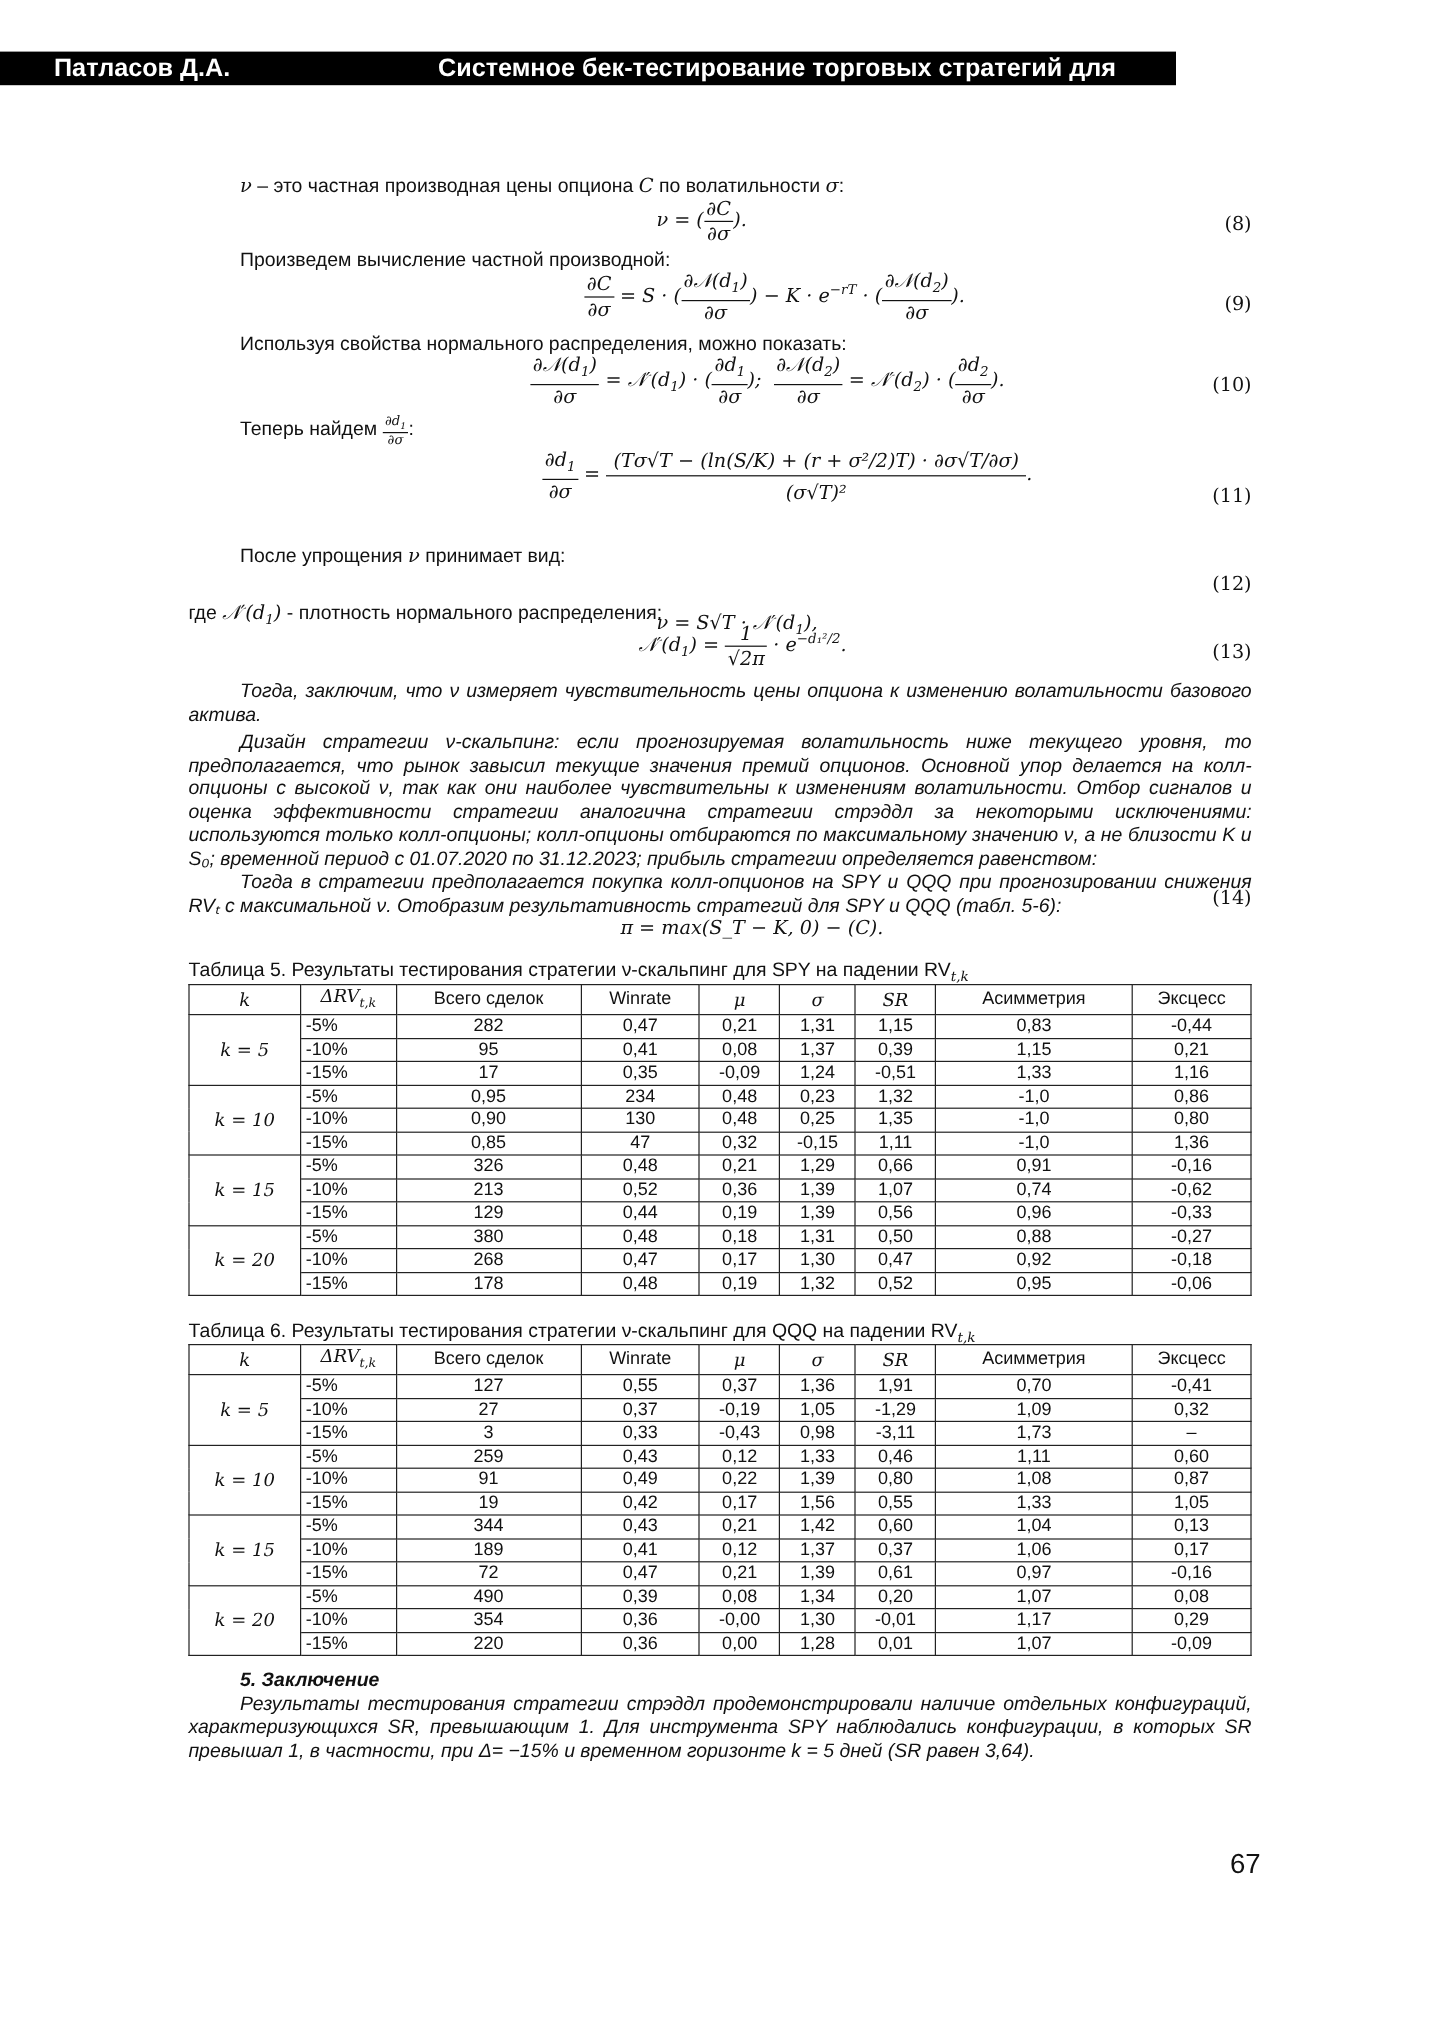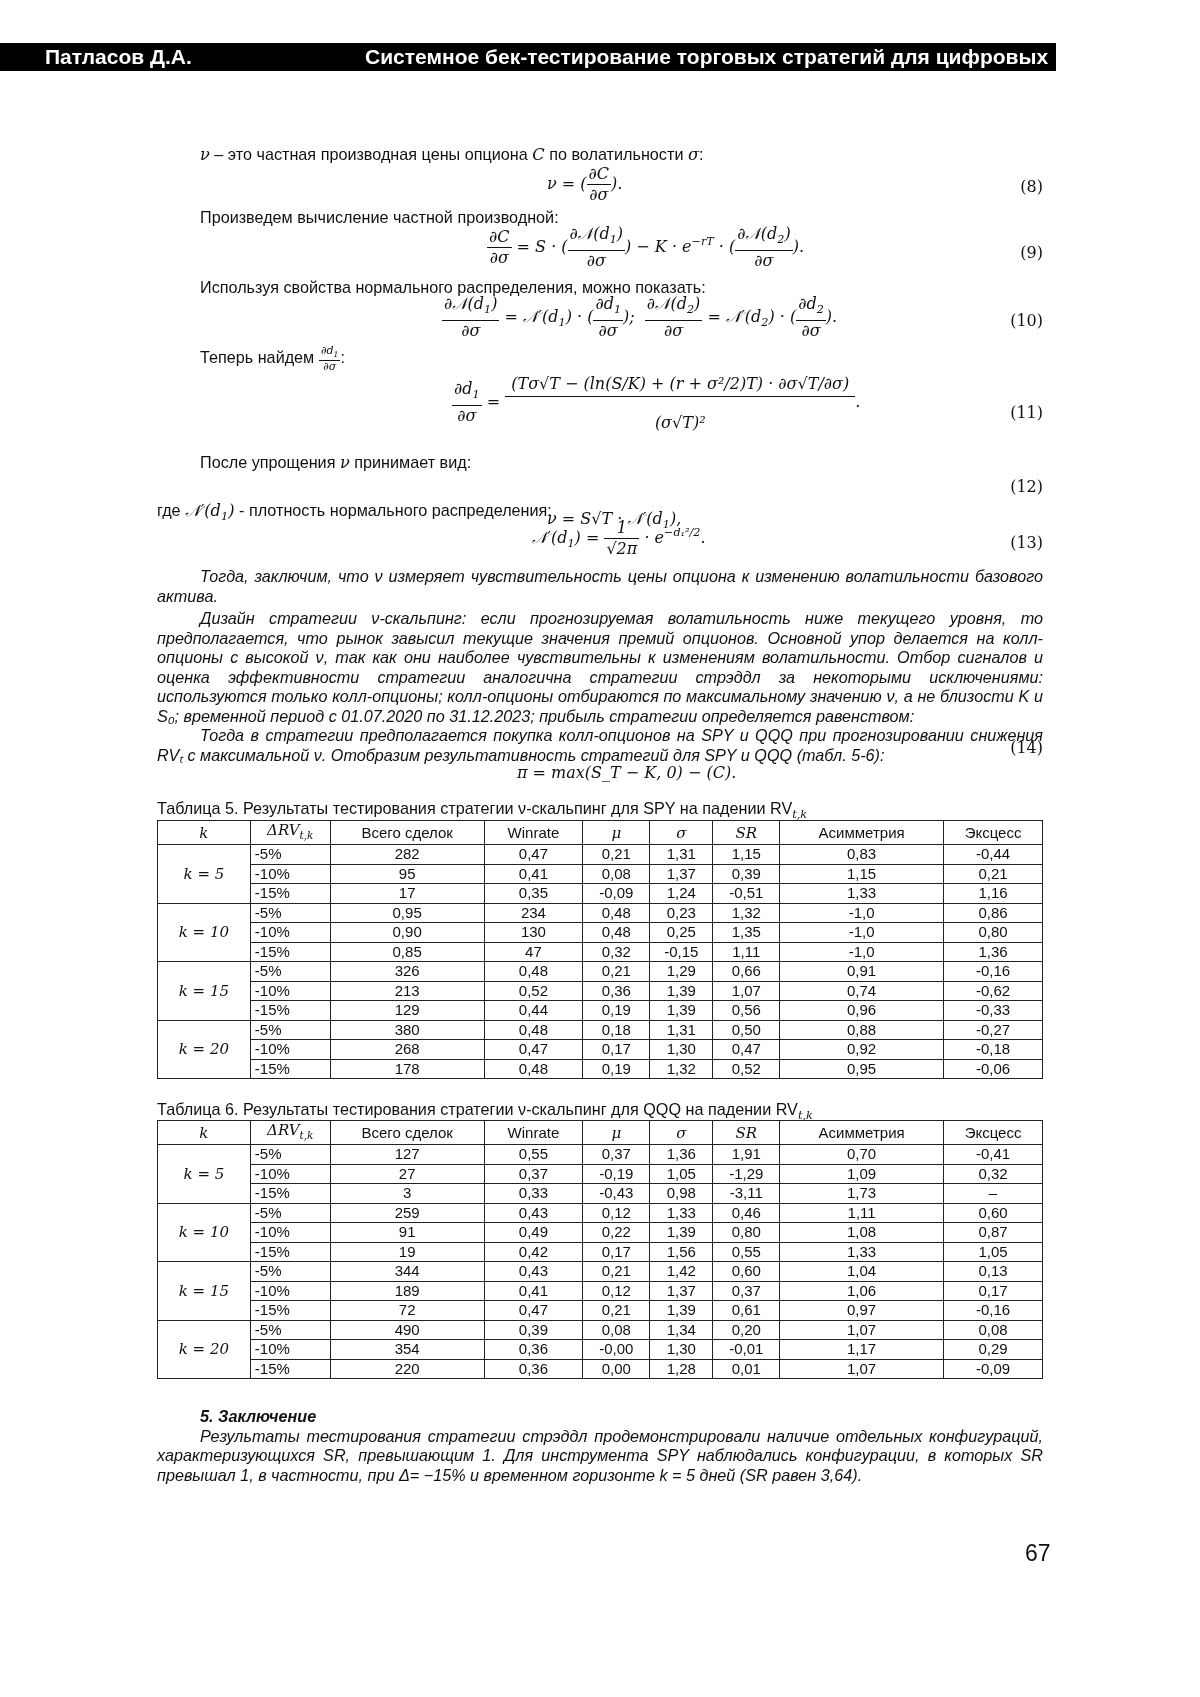--- a/index.html
+++ b/index.html
@@ -1,18 +1,18 @@
 <!DOCTYPE html>
 <html><head>
 <meta charset="utf-8">
 <style>
   html, body { margin: 0; padding: 0; background: #ffffff; }
   body { width: 1200px; height: 1697px; position: relative; overflow: hidden;
          font-family: "Liberation Sans", sans-serif; color: #111; }
-  .header-bar { position: absolute; left: 0; top: 43px; width: 1056px; height: 28px; background: #000; color: #fff;
+  .header-bar { position: absolute; left: 0; top: 43px; width: 980px; height: 28px; background: #000; color: #fff;
                 font-weight: bold; font-size: 21px; line-height: 28px; }
   .header-bar .author { position: absolute; left: 45px; top: 0; }
   .header-bar .title { position: absolute; left: 365px; top: 0; }
   .page { position: absolute; left: 157px; top: 140px; width: 886px; font-size: 16.2px; line-height: 19.5px; }
   .line { position: absolute; white-space: nowrap; }
   .math { font-family: "DejaVu Serif", serif; font-style: italic; }
   .eqnum { position: absolute; right: 0; font-family: "DejaVu Serif", serif; font-size: 16px; }
   .eq { position: absolute; font-family: "DejaVu Serif", serif; font-style: italic; font-size: 16px; white-space: nowrap; }
   .frac { display: inline-block; vertical-align: middle; text-align: center; }
   .frac > span { display: block; padding: 0 2px; }
@@ -64,21 +64,21 @@
   </div>
   <div class="eqnum" style="top:171px;">(10)</div>
 
   <div class="line" style="left:43px; top:205px;">
     <span>Теперь найдем</span>
     <span class="frac math" style="font-size:11px; line-height:11px;"><span class="num">∂d<sub>1</sub></span><span>∂σ</span></span>:
   </div>
 
   <div class="eq" style="left:295px; top:232px;">
     <span class="frac"><span class="num">∂d<sub>1</sub></span><span>∂σ</span></span> =
-    <span class="frac"><span class="num" style="padding:2px 6px;">(Tσ√T − (ln(S/K) + (r + σ²/2)T) · ∂σ√T/∂σ)</span><span style="padding-top:16px;font-style:italic;">(σ√T)²</span></span>.
+    <span class="frac"><span class="num" style="padding:2px 6px;">(Tσ√T − (ln(S/K) + (r + σ²/2)T) · ∂σ√T/∂σ)</span><span style="padding-top:4px;font-style:italic;">(σ√T)²</span></span>.
   </div>
   <div class="eqnum" style="top:263px;">(11)</div>
 
   <div class="line" style="left:43px; top:313px;">
     <span>После упрощения</span> <span class="math">ν</span> <span>принимает вид:</span>
   </div>
 
   <div class="eq" style="left:390px; top:337px;margin-top:32px;">ν = S√T · 𝒩′(d<sub>1</sub>),</div>
   <div class="eqnum" style="top:337px;">(12)</div>
 
@@ -412,19 +412,19 @@
           <td class="c">0,36</td>
           <td class="c">0,00</td>
           <td class="c">1,28</td>
           <td class="c">0,01</td>
           <td class="c">1,07</td>
           <td class="c">-0,09</td>
         </tr>
       </tbody>
   </table>
 
-  <div class="para" style="top:1251px;margin-top:16px;">
+  <div class="para" style="top:1251px;">
     <p class="indent section-title">5. Заключение</p>
     <p class="indent">Результаты тестирования стратегии стрэддл продемонстрировали наличие отдельных конфигураций, характеризующихся SR, превышающим 1. Для инструмента SPY наблюдались конфигурации, в которых SR превышал 1, в частности, при Δ= −15% и временном горизонте k = 5 дней (SR равен 3,64).</p>
   </div>
 </div>
 
 <div class="pagenum">67</div>
 
 </body></html>

